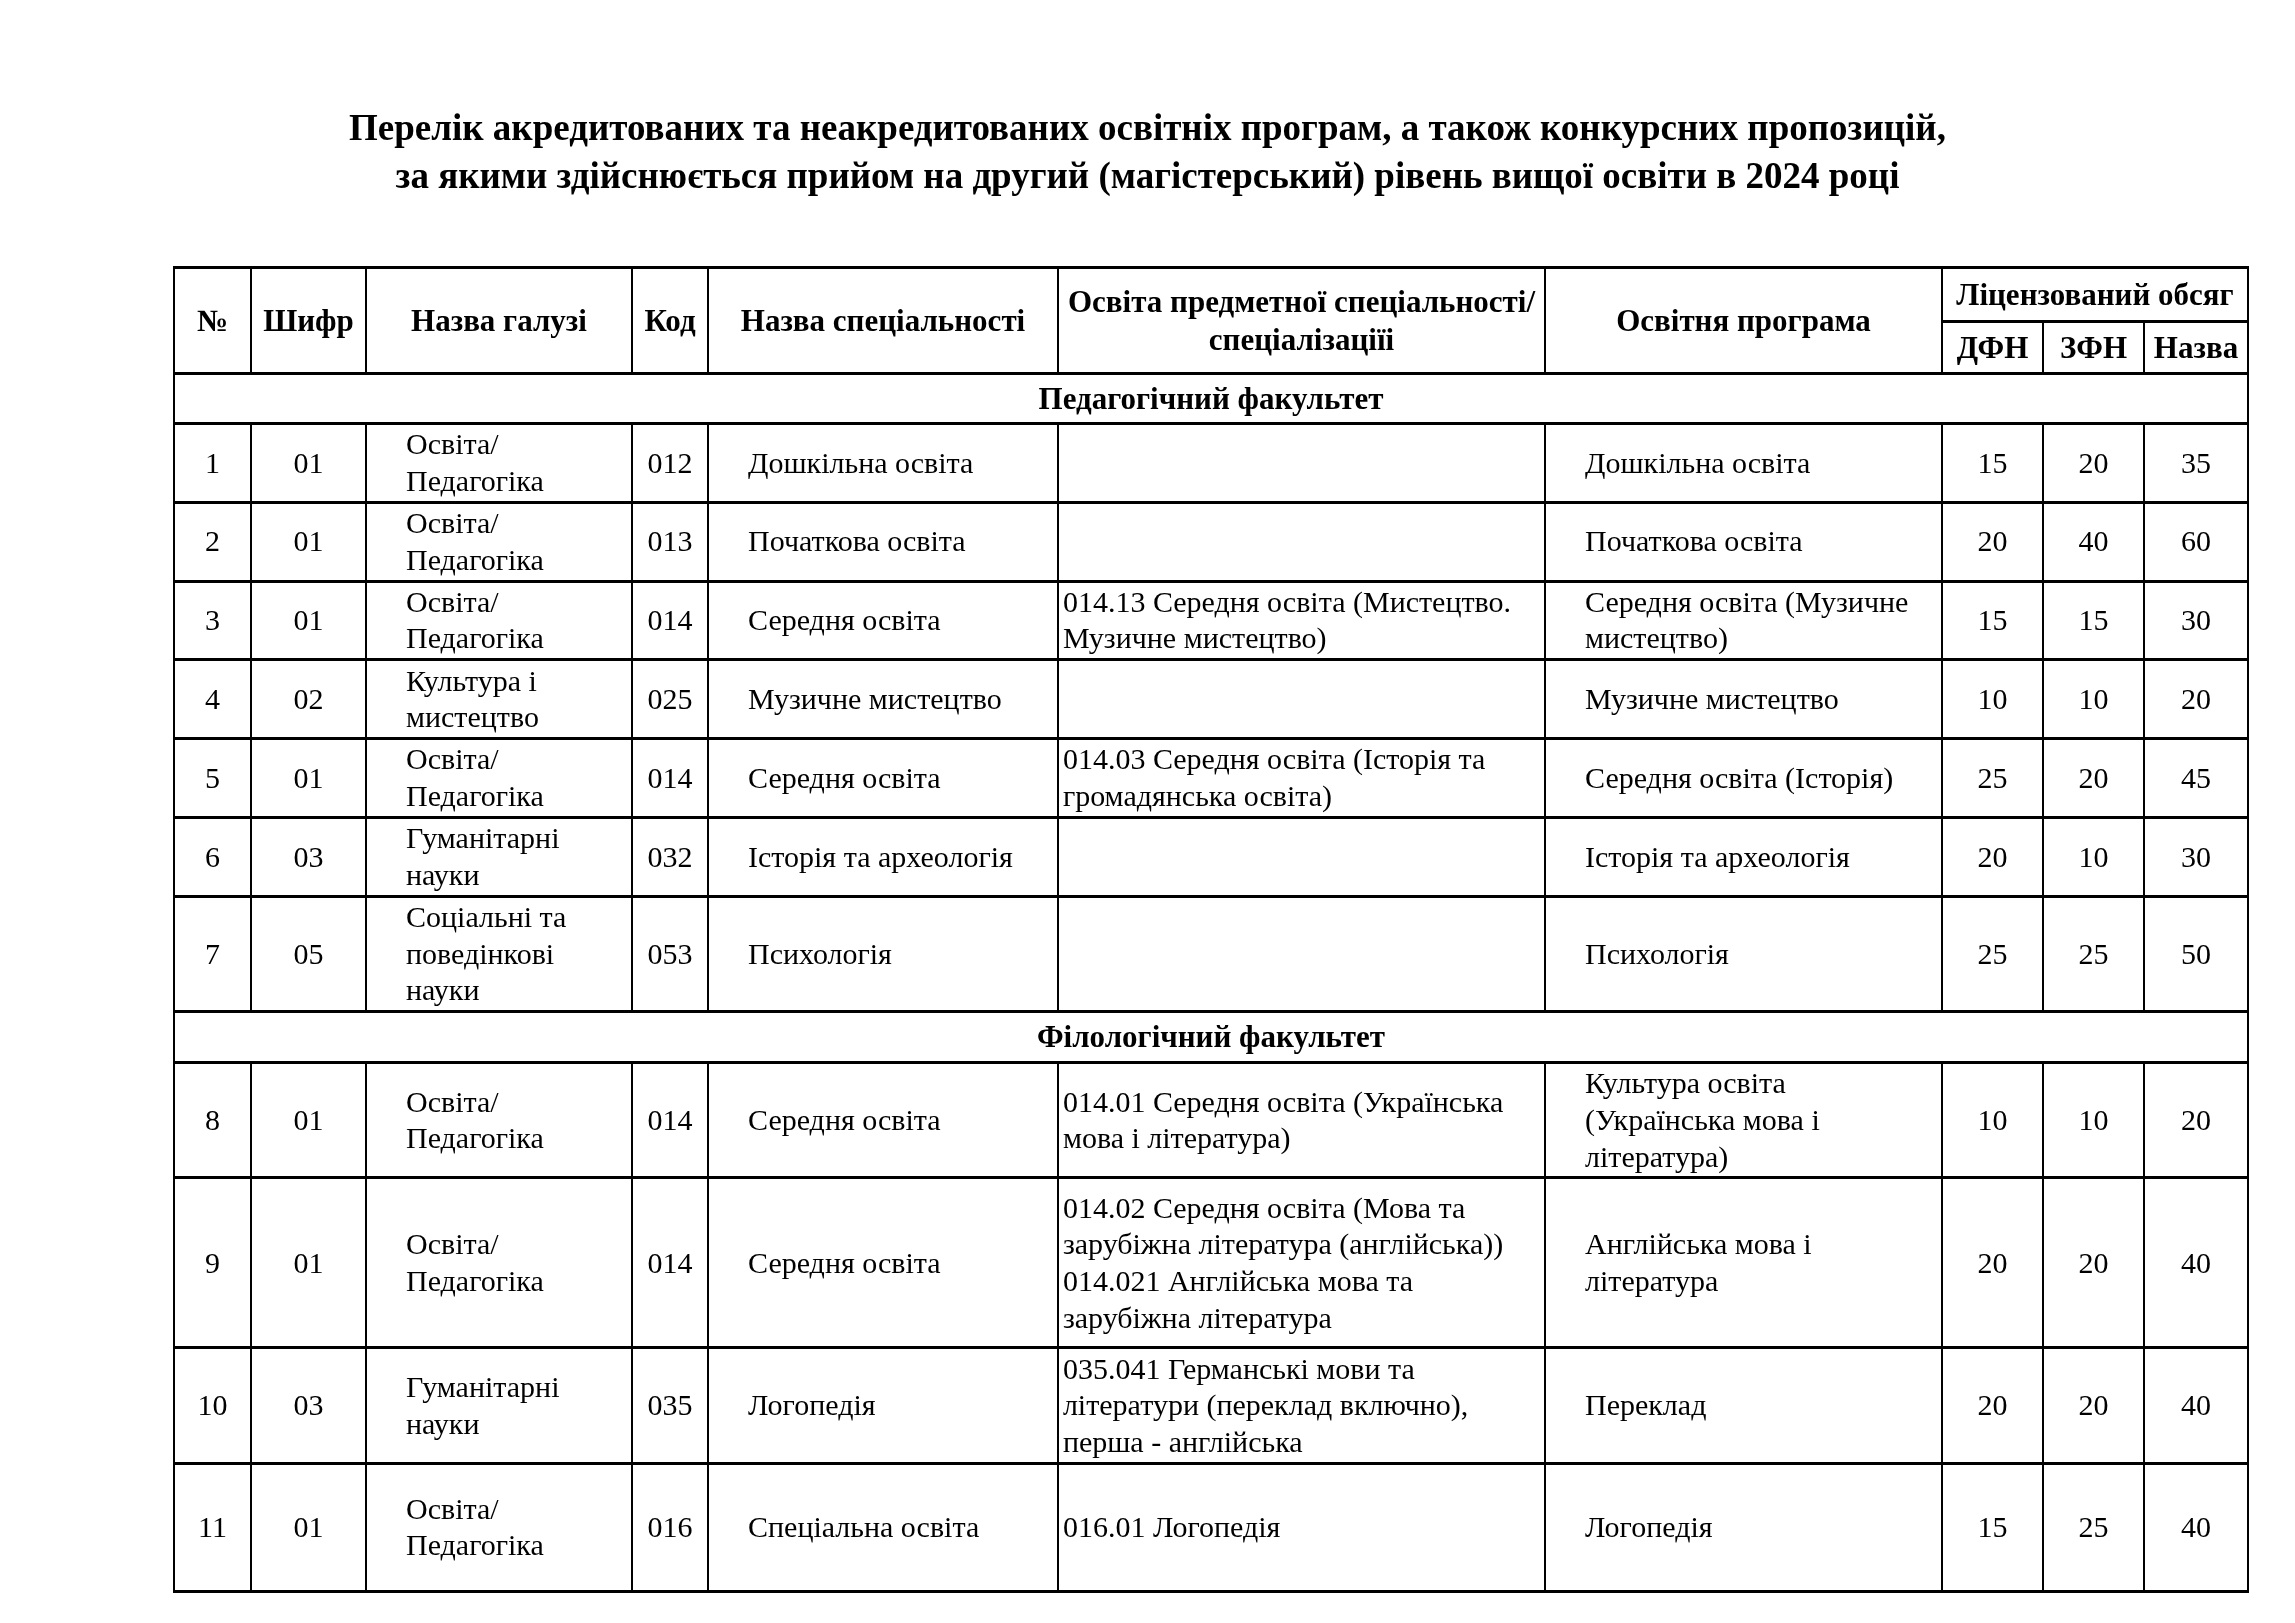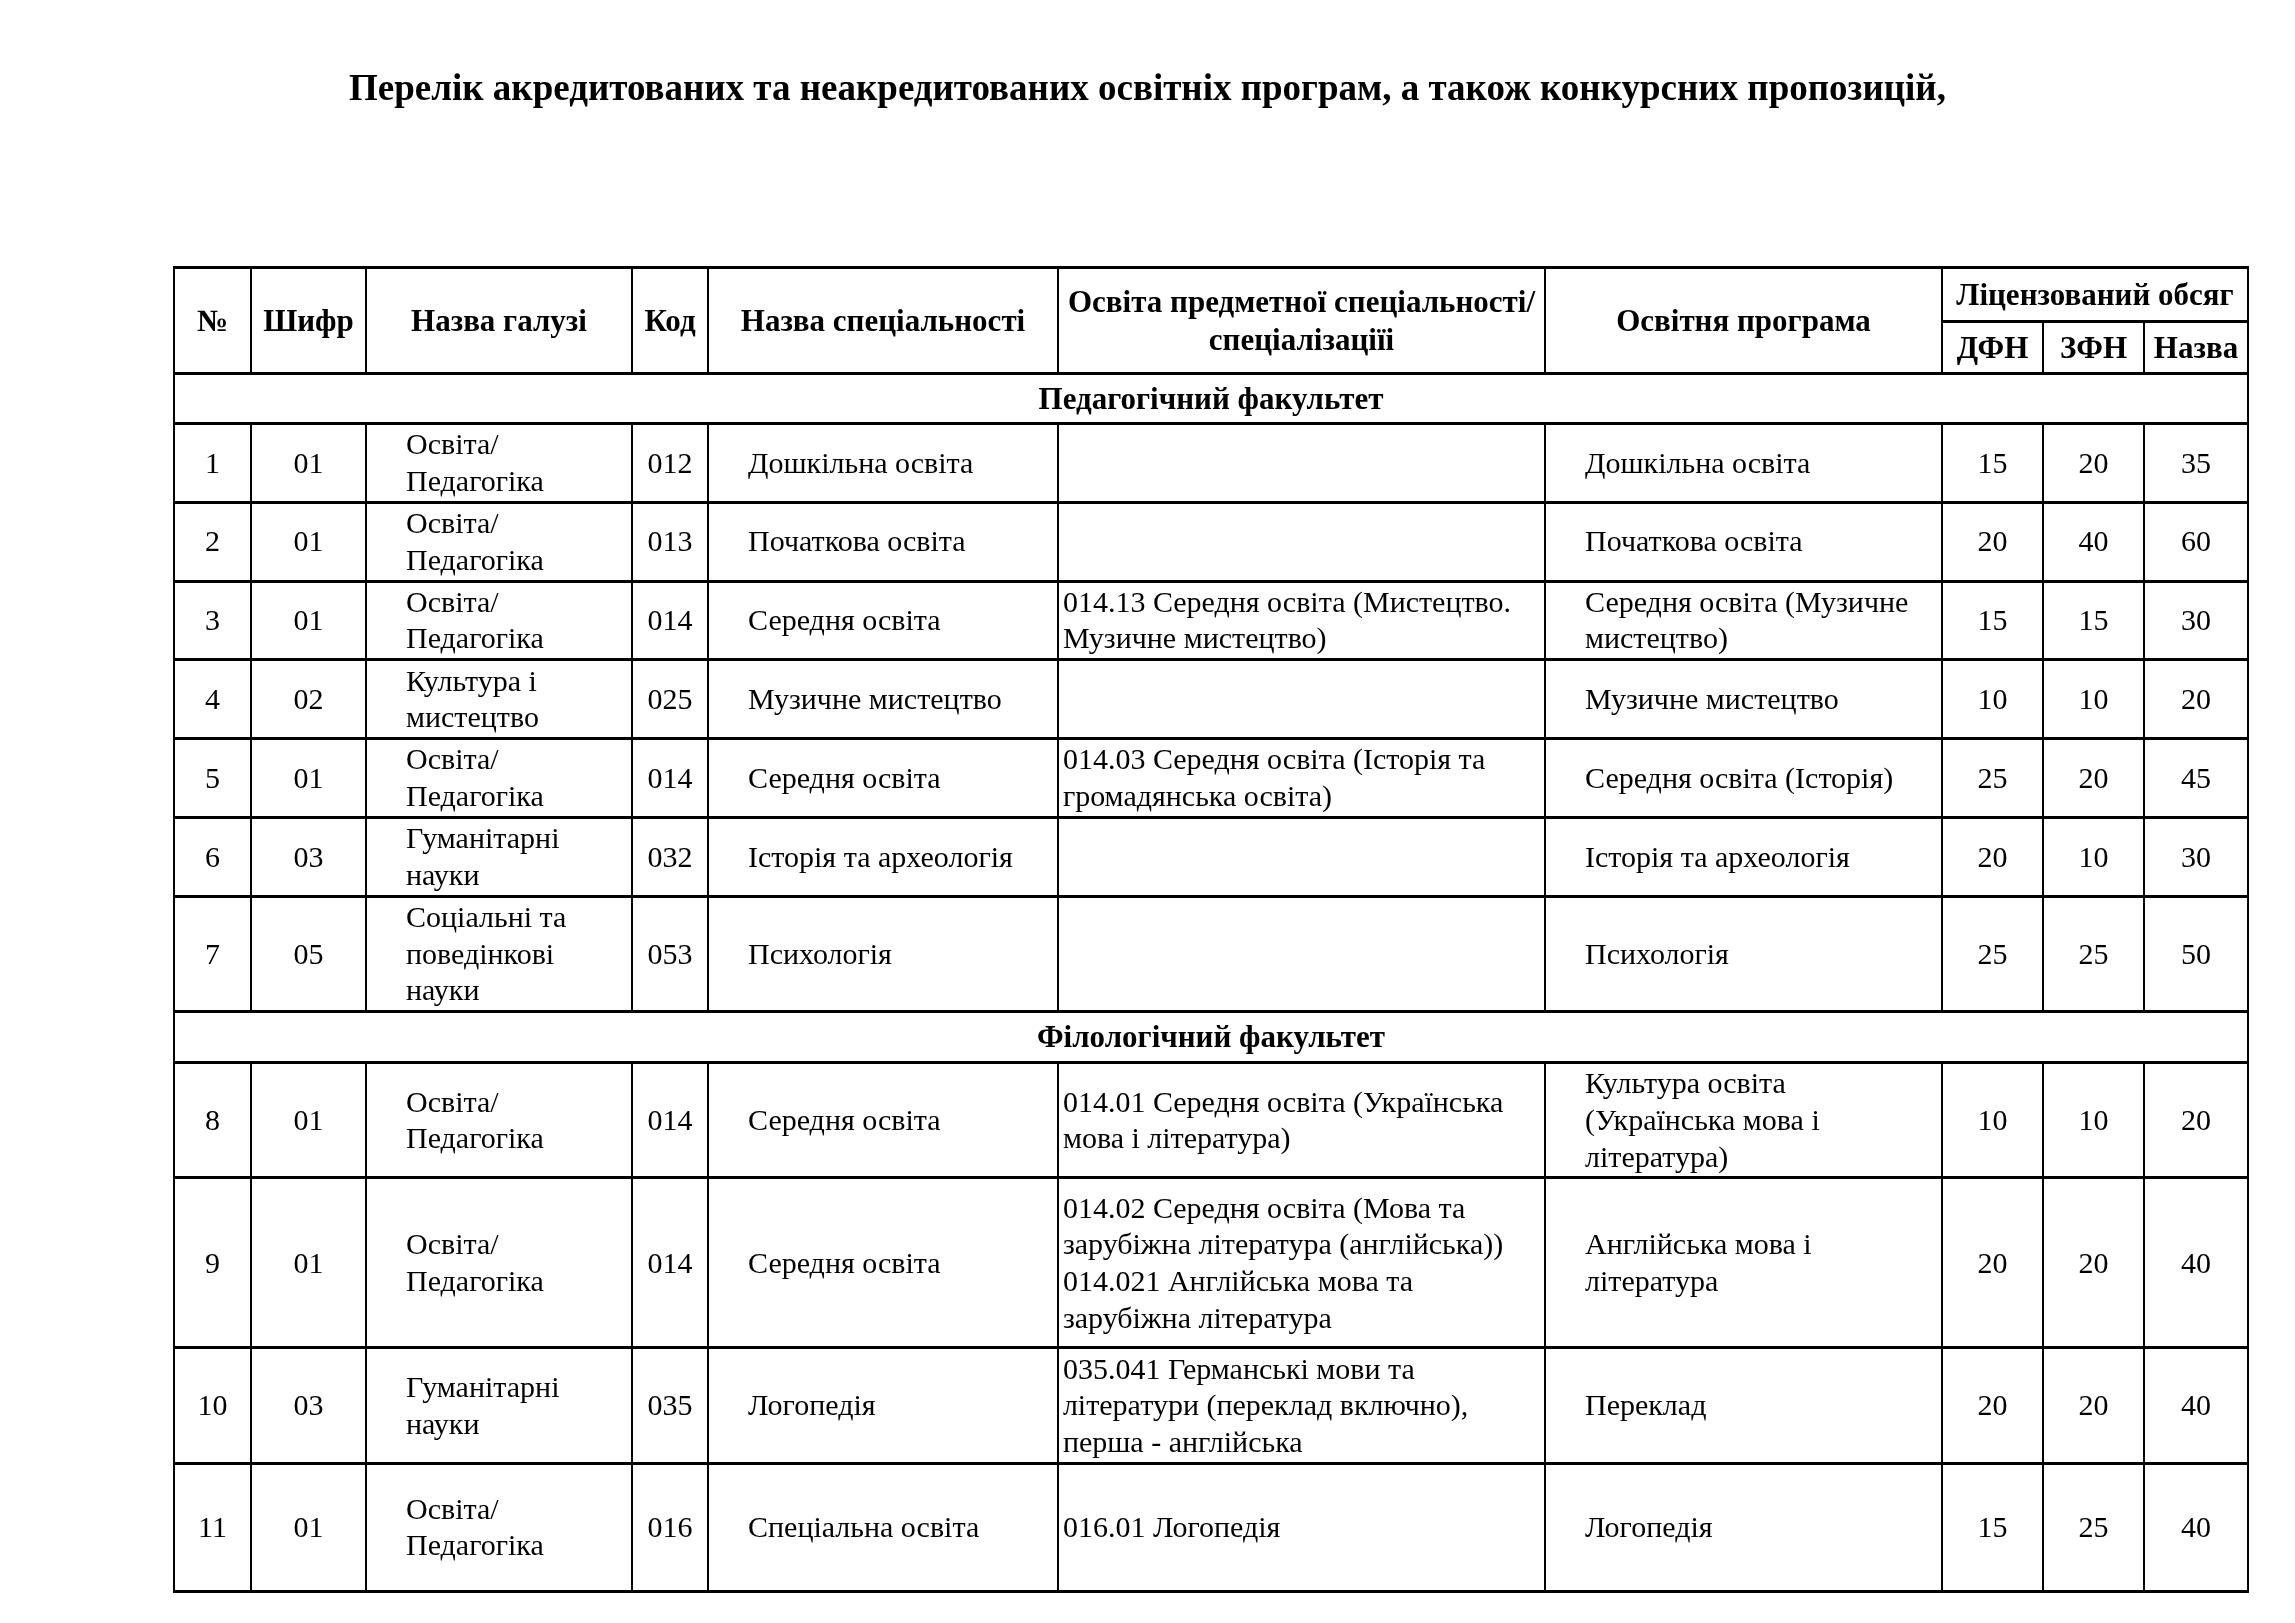--- a/index.html
+++ b/index.html
@@ -2,21 +2,21 @@
 <html lang="uk" style="font-size:10.5px"><head>
 <meta charset="utf-8">
 <style>
   html,body{margin:0;padding:0;}
   body{
     width:2295px;height:1623px;background:#ffffff;color:#000;
     font-family:"Liberation Serif","DejaVu Serif",serif;
     position:relative;
   }
   .title{
-    margin-top:64px;
+    margin-top:104px;
     text-align:center;
     font-weight:bold;
     font-size:37px;
     line-height:1.3;
   }
   table.main{
     position:absolute;
     left:173px;top:266px;
     border-collapse:collapse;
     table-layout:fixed;
@@ -44,20 +44,21 @@
     font-weight:bold;
     text-align:center;
     font-size:31px;
   }
 </style>
 </head>
 <body>
 
 <div class="title">
   <div>Перелік акредитованих та неакредитованих освітніх програм, а також конкурсних пропозицій,</div>
+  <div>за якими здійснюється прийом на другий (магістерський) рівень вищої освіти в 2024 році</div>
 </div>
 
 <table class="main">
   <colgroup>
     <col style="width:77px">
       <col style="width:115px">
       <col style="width:266px">
     <col style="width:76px">
       <col style="width:350px">
       <col style="width:487px">

